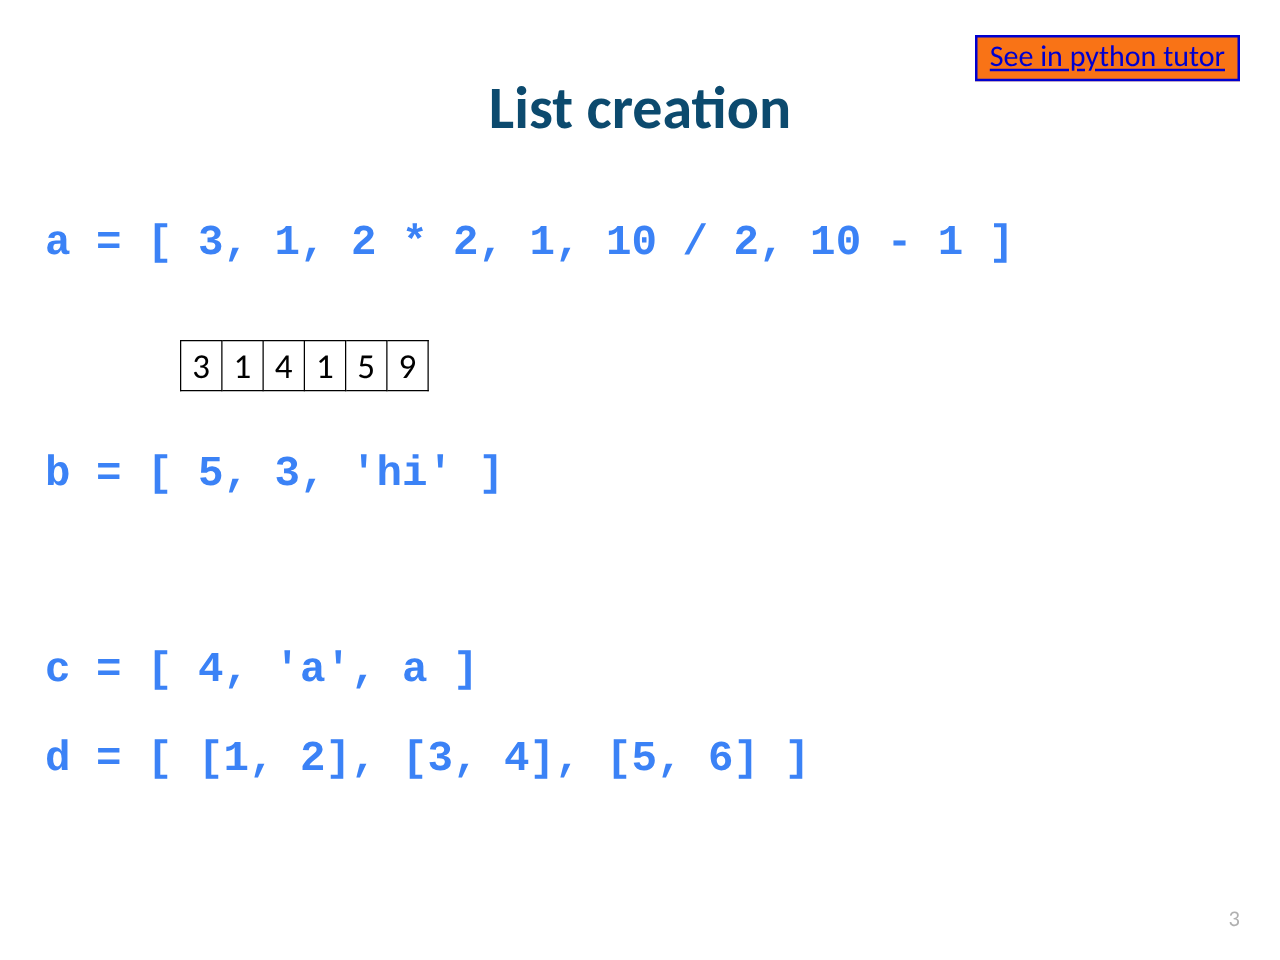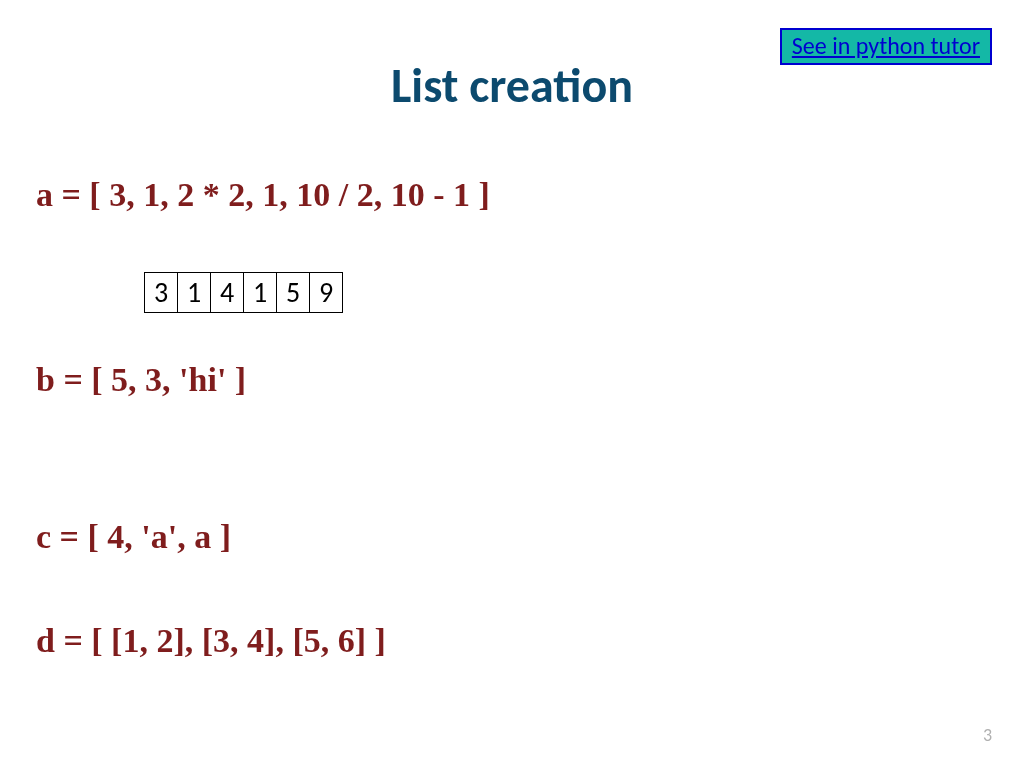--- a/index.html
+++ b/index.html
@@ -9,51 +9,51 @@
     height: 768px;
     background: #ffffff;
     font-family: Calibri, Arial, sans-serif;
     position: relative;
     overflow: hidden;
   }
   .tutor-link {
     position: absolute;
     top: 28px;
     right: 32px;
-    background: #14b8a6;
+    background: #f97316;
     border: 2px solid #0000d0;
     padding: 2px 10px;
     font-size: 24px;
     color: #0000d0;
     text-decoration: underline;
     cursor: pointer;
     line-height: 1.2;
   }
   .title {
     position: absolute;
     top: 56px;
     left: 0;
     width: 100%;
     text-align: center;
     font-size: 48px;
     font-weight: bold;
     color: #0c4a6e;
   }
   .code {
-    font-family: Liberation Serif, serif;
+    font-family: Liberation Mono, monospace;
     font-weight: bold;
     font-size: 34px;
-    color: #7f1d1d;
+    color: #3b82f6;
     position: absolute;
     white-space: pre;
   }
   .line-a { top: 176px; left: 36px; }
   .line-b { top: 361px; left: 36px; }
   .line-c { top: 518px; left: 36px; }
-  .line-d { top: 622px; left: 36px; }
+  .line-d { top: 589px; left: 36px; }
   .array-table {
     position: absolute;
     top: 272px;
     left: 144px;
     border-collapse: collapse;
   }
   .array-table td {
     border: 1px solid #000000;
     font-family: Calibri, Arial, sans-serif;
     font-size: 28px;

